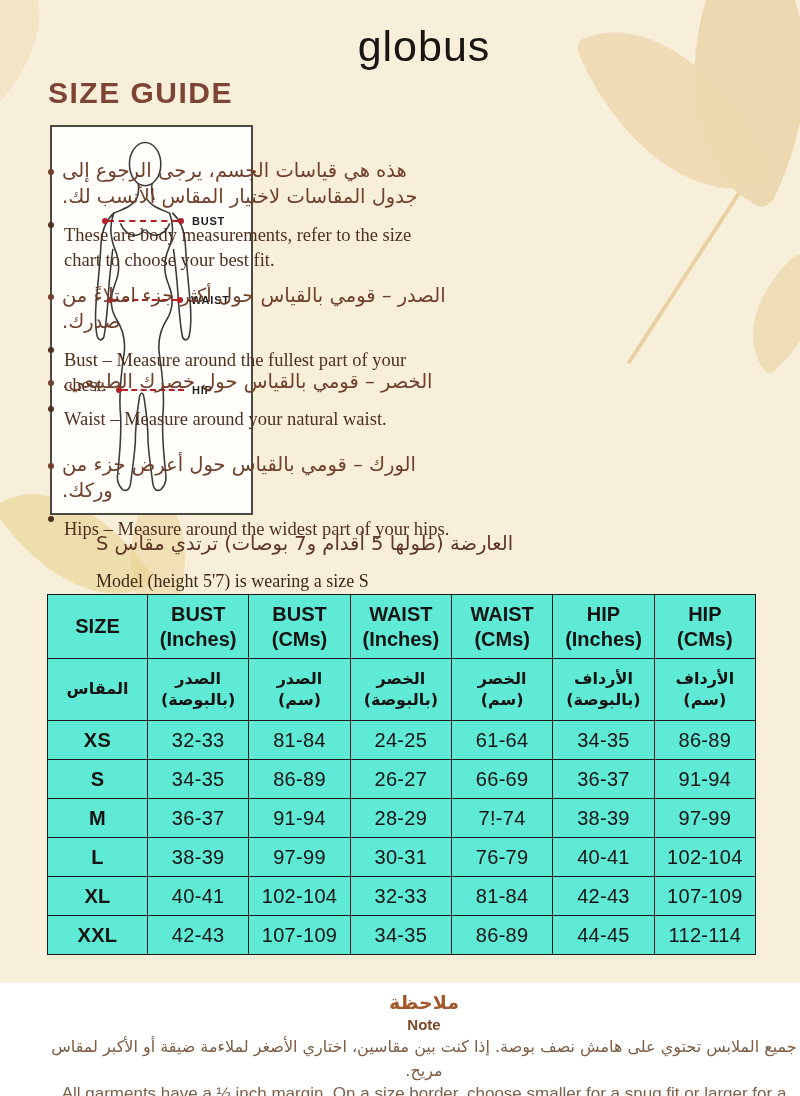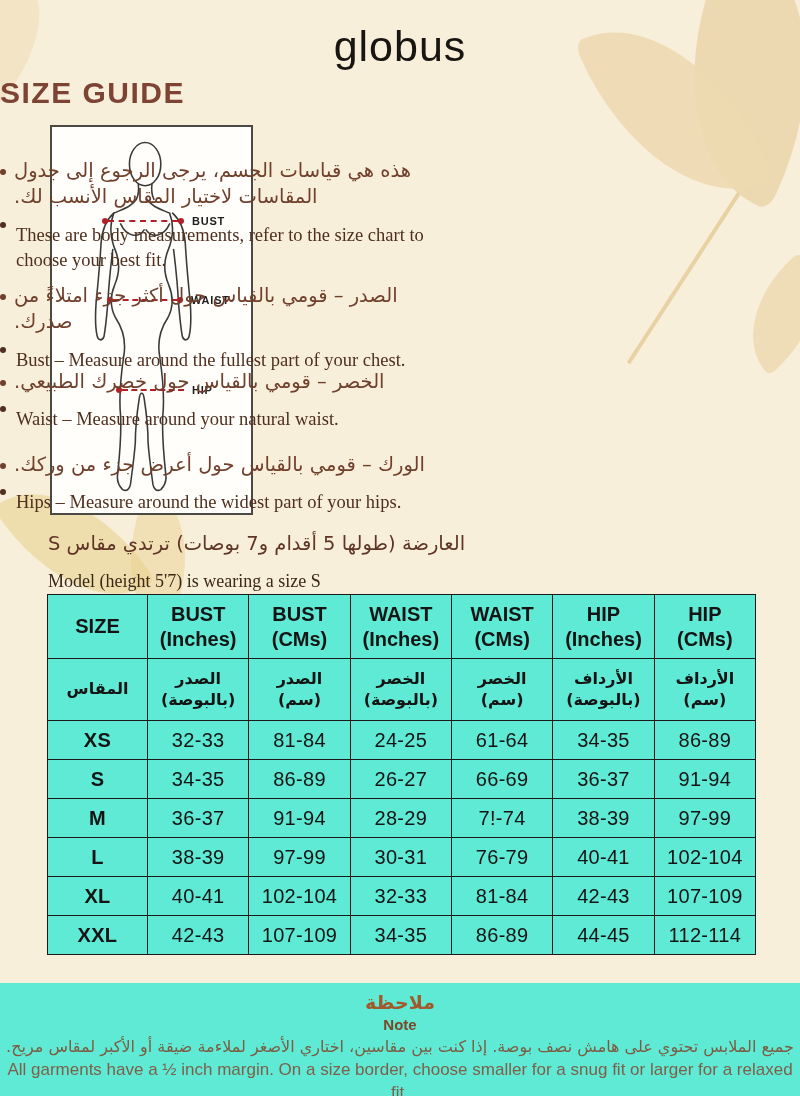--- a/index.html
+++ b/index.html
@@ -12,21 +12,21 @@
   
   .leaf { position:absolute; background:#edd9b1; border-radius:8% 100% 8% 100%; z-index:0; }
   .leaf-a { width:150px; height:235px; right:-25px; top:-45px; transform:rotate(25deg); }
   .leaf-b { width:128px; height:205px; right:62px; top:8px; transform:rotate(-24deg); opacity:.9; }
   .leaf-stem { position:absolute; width:4px; height:270px; right:96px; top:115px; transform:rotate(33deg); background:#e8d2a4; z-index:0; }
   .leaf-c { width:72px; height:104px; right:-20px; top:262px; transform:rotate(48deg); opacity:.85; }
   .leaf-tl { width:70px; height:120px; left:-28px; top:-18px; transform:rotate(42deg); opacity:.5; }
   .leaf-d { width:92px; height:152px; left:28px; top:468px; transform:rotate(-35deg); background:#e9d28f; opacity:.6; }
   .leaf-e { width:72px; height:122px; left:122px; top:498px; transform:rotate(22deg); background:#e9d28f; opacity:.5; }
 
-  .z { position:absolute; z-index:1; }
+  .z { position:absolute; z-index:1;padding-left:48px; }
 
   
   .logo { left:0; right:0; top:22px; text-align:center; font-size:43px; font-weight:500;
           letter-spacing:1px; color:#181512; }
   .title { left:0; right:0; top:76px; text-align:left; font-size:30px; font-weight:bold;
            letter-spacing:1.5px; color:#7d4435; }
 
   
   .figure-box { left:50px; top:125px; width:203px; height:390px; background:#fffefb;
                 border:2px solid #4a4a44; }
@@ -59,21 +59,21 @@
   .size-table th, .size-table td { border:1.5px solid #1a1a1a; text-align:center; vertical-align:middle; }
   .size-table col.c-size { width:100px; }
   .hdr-en th { height:64px; font-size:20px; font-weight:bold; line-height:1.25; color:#141414;
                font-family:"Liberation Sans", sans-serif; }
   .hdr-ar th { height:62px; font-size:16px; font-weight:bold; line-height:1.3; color:#141414;
                direction:rtl; font-family:"DejaVu Sans", sans-serif; padding:2px 6px; }
   .size-table tbody td { height:39px; font-size:20px; color:#141414; letter-spacing:.3px; }
   .size-table tbody td:first-child { font-weight:bold; }
 
   
-  .footer { left:0; top:983px; width:800px; height:113px; background:#5eead4; text-align:center;
+  .footer { left:0; top:983px; width:800px; height:113px; background:#ffffff; text-align:center;
             padding-top:7px; }
   .f-title-ar { font-family:"DejaVu Sans", sans-serif; font-weight:bold; font-size:19px;
                 color:#a2592c; line-height:1.3; }
   .f-title-en { font-weight:bold; font-size:15px; color:#7c4727; line-height:1.35; }
   .f-body-ar { direction:rtl; font-family:"DejaVu Sans", sans-serif; font-size:16px;
                color:#7c5c42; line-height:1.5; }
   .f-body-en { font-size:17px; color:#7e604a; line-height:1.35; }
 </style>
 </head>
 <body>

